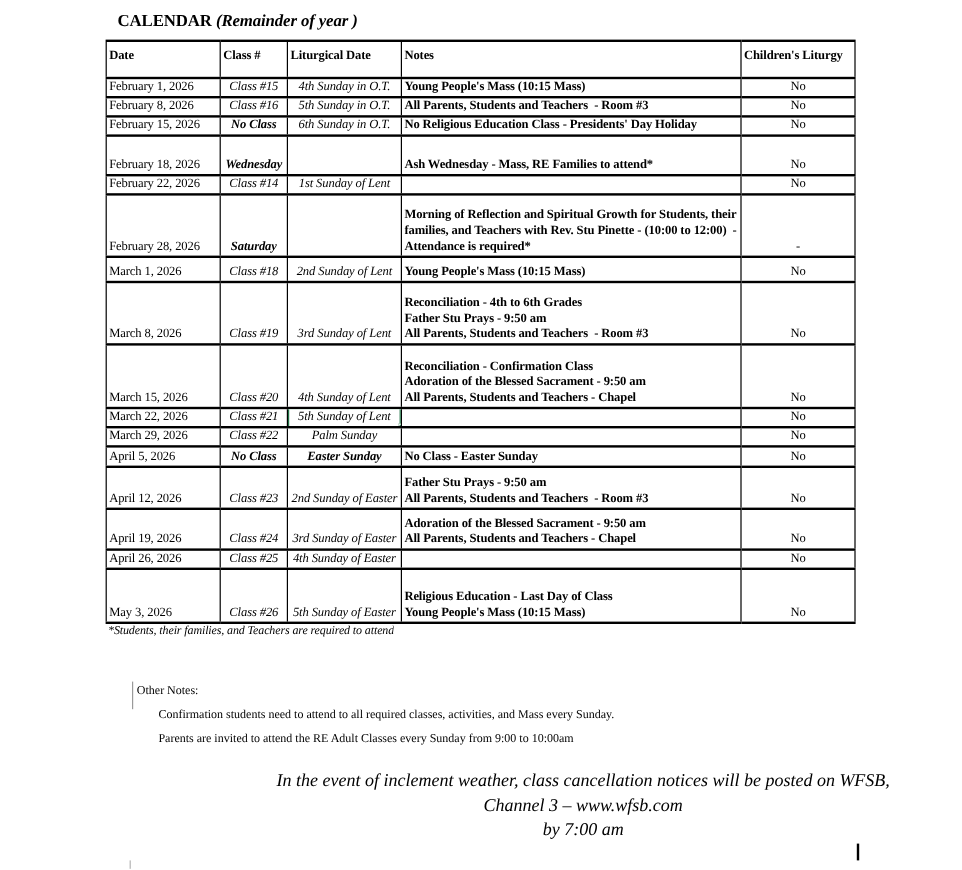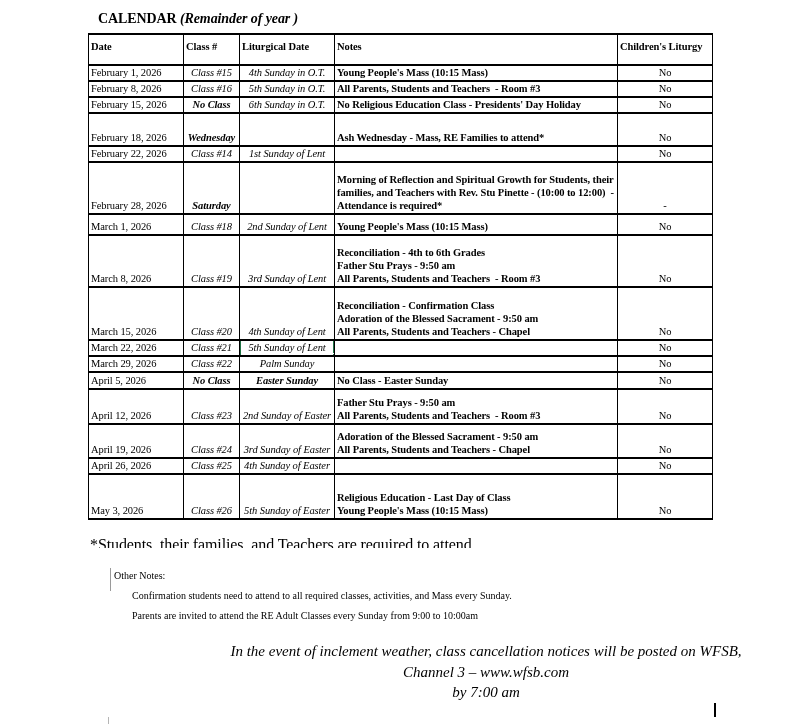--- a/index.html
+++ b/index.html
@@ -27,22 +27,22 @@
                 white-space:pre; line-height:16px; letter-spacing:-0.35px; }
   td.c-liturgy{ text-align:center; }
   td.bold { font-weight:bold; }
   td.shaded { background:#d9d9d9; }
   td.selected { position:relative; }
   .sel-overlay { position:absolute; left:-1px; right:-1px; top:-2px; bottom:-2px;
                  border:2px solid #217346; pointer-events:none; }
   .sel-handle  { position:absolute; right:-3px; bottom:-3px; width:5px; height:5px;
                  background:#217346; border:1px solid #fff; pointer-events:none; }
 
-  .footnote { position:absolute; left:90px; top:536px; font-size:16px; letter-spacing:-0.1px;
-              height:12px; overflow:hidden; }
+  .footnote { position:absolute; left:90px; top:520px; font-size:10px; letter-spacing:-0.1px;
+              height:12px; overflow:hidden;font-style:italic; }
 
   .other-notes { position:absolute; left:114px; top:570px; font-size:10px; }
   .other-notes .on-line { margin-top:9px; margin-left:18px; white-space:nowrap; }
   .on-rule { position:absolute; left:110px; top:568px; width:1px; height:23px; background:#9a9a9a; }
 
   .weather { position:absolute; left:226px; top:641px; width:520px; text-align:center;
              font-size:15px; font-weight:normal; font-style:italic; line-height:20.5px; }
   .weather div { white-space:nowrap; }
 
   .cursor-mark { position:absolute; left:714px; top:703px; width:2px; height:14px; background:#000; }

